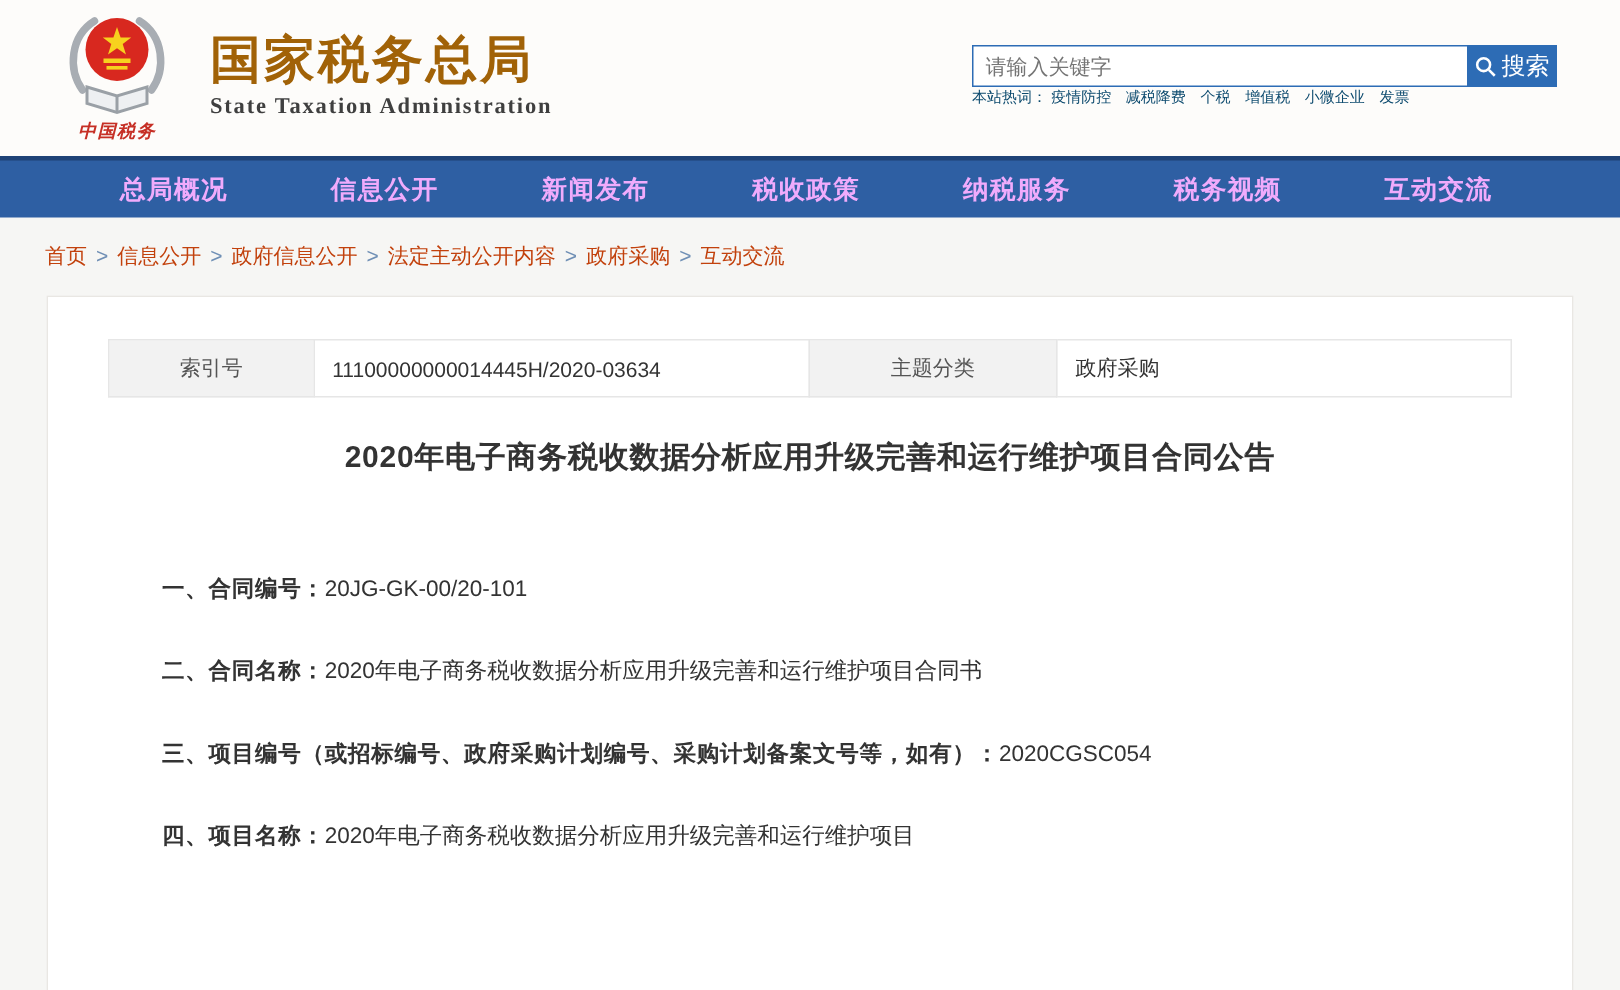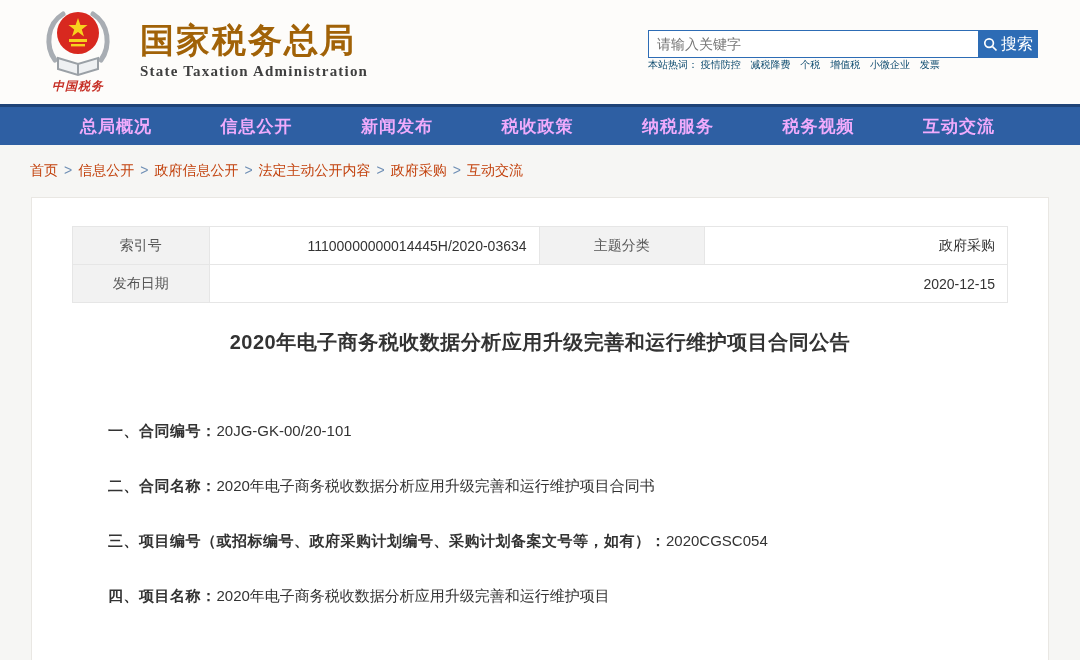--- a/index.html
+++ b/index.html
@@ -59,21 +59,21 @@
   .breadcrumb .sep{ margin:0 6px; color:#6f8fb5; }
   
   .card{
     width:1018px; margin:17px auto 0; background:#fff;
     border:1px solid #e9e7e3; height:560px; padding:28px 40px 0;
   }
   table.meta-table{
     width:100%; border-collapse:collapse; font-size:14px; table-layout:fixed;
   }
   .meta-table td{
-    border:1px solid #e6e6e6; height:38px; padding:0 12px; color:#333;text-align:right;
+    border:1px solid #e6e6e6; height:38px; padding:0 12px; color:#333;
   }
   .meta-table td.lbl{
     background:#f2f2f2; color:#555; text-align:center; padding:0 20px;
   }
   .col-l1{ width:14.6%; } .col-v1{ width:35.3%; }
   .col-l2{ width:17.7%; } .col-v2{ width:32.4%; }
   .article-title{
     margin-top:26px; text-align:center; font-size:20px; font-weight:bold;
     color:#333; letter-spacing:0.5px;
   }
@@ -148,24 +148,20 @@
 <main class="card">
 
   <table class="meta-table">
     <tbody>
         <tr>
       <td class="lbl col-l1">索引号</td>
       <td class="col-v1">11100000000014445H/2020-03634</td>
       <td class="lbl col-l2">主题分类</td>
       <td class="col-v2">政府采购</td>
     </tr>
-    <tr>
-      <td class="lbl">发布日期</td>
-      <td colspan="3">2020-12-15</td>
-    </tr>
   </tbody>
     </table>
 
   <h1 class="article-title">2020年电子商务税收数据分析应用升级完善和运行维护项目合同公告</h1>
 
   <div class="paragraphs">
     <p><b>一、合同编号：</b><span>20JG-GK-00/20-101</span></p>
     <p><b>二、合同名称：</b><span>2020年电子商务税收数据分析应用升级完善和运行维护项目合同书</span></p>
     <p><b>三、项目编号（或招标编号、政府采购计划编号、采购计划备案文号等，如有）：</b><span>2020CGSC054</span></p>
     <p><b>四、项目名称：</b><span>2020年电子商务税收数据分析应用升级完善和运行维护项目</span></p>

